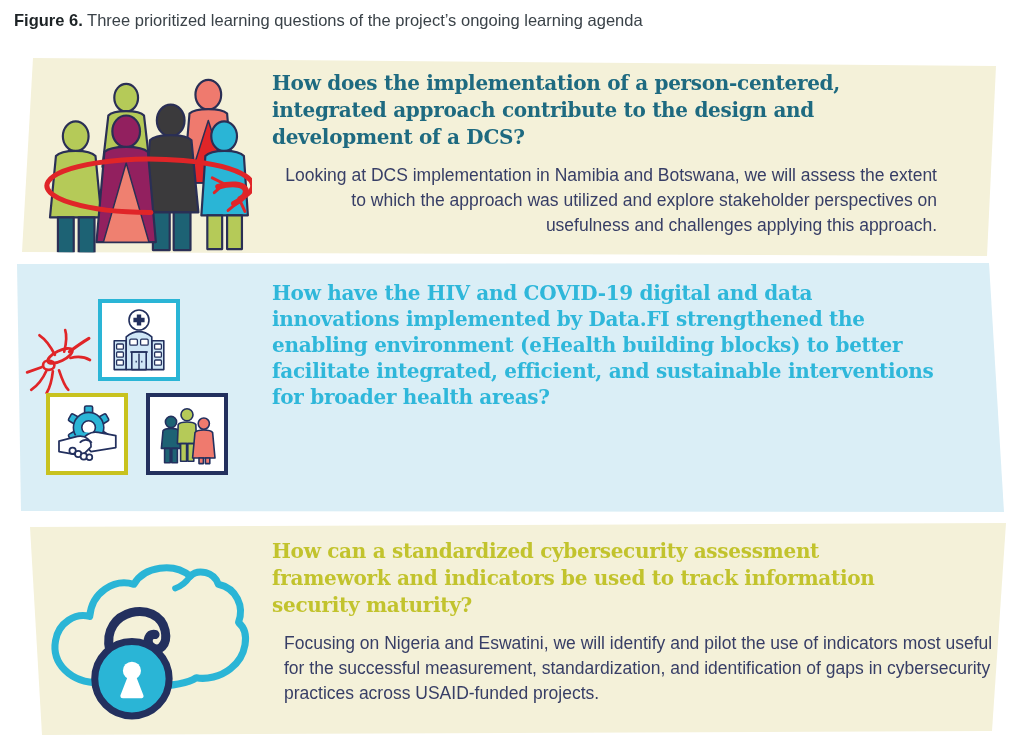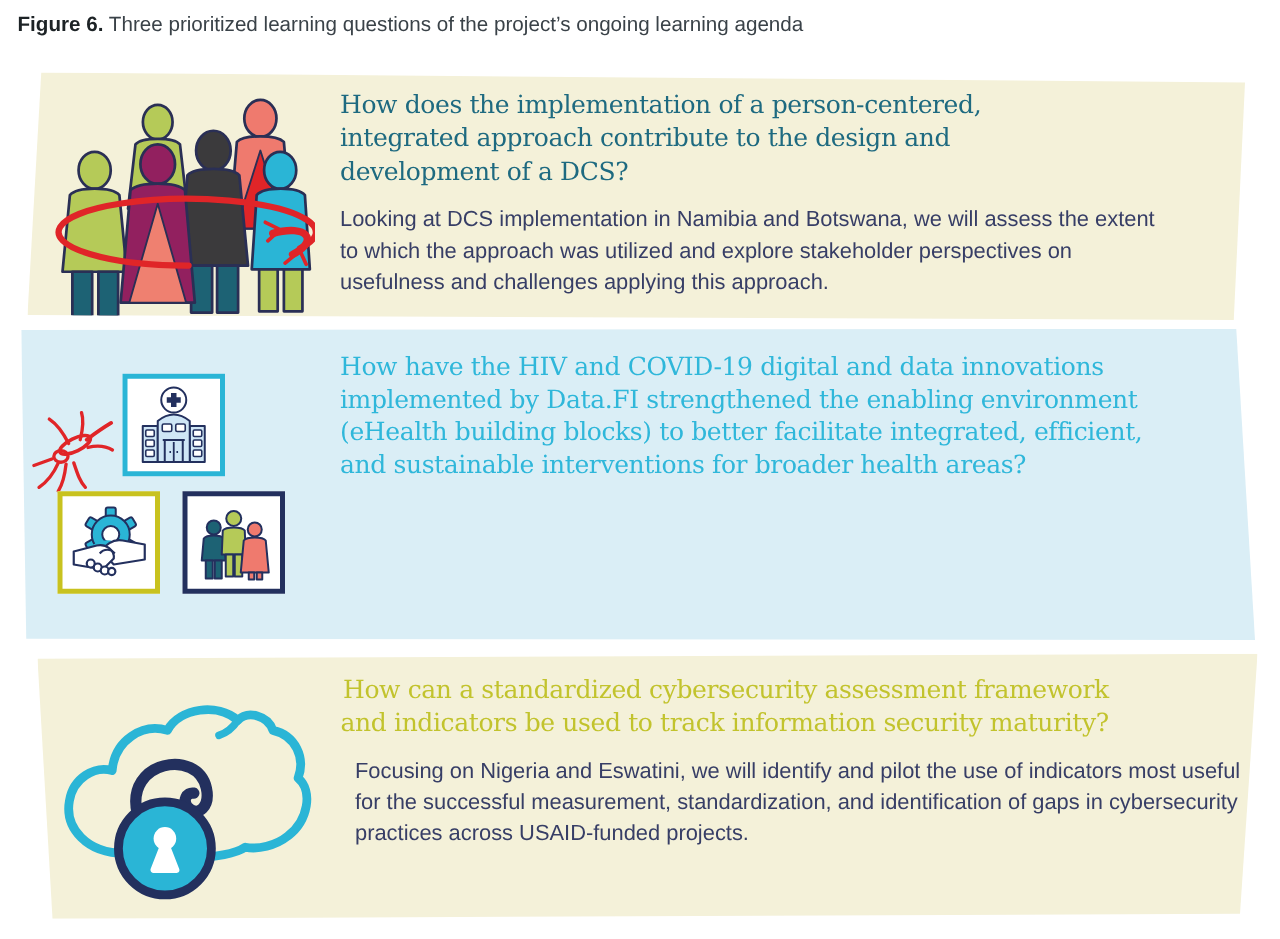--- a/index.html
+++ b/index.html
@@ -15,28 +15,28 @@
   .panel-2 { top:263px; height:250px; background:#daeef6;
              clip-path:polygon(17px 1px, 989px 0px, 1004px 249px, 21px 248px); }
   .panel-3 { top:518px; height:218px; background:#f4f1d9;
              clip-path:polygon(30px 9px, 1006px 5px, 992px 213px, 42px 217px); }
 
   .textblock { position:absolute; left:272px; }
   .panel-1 .textblock { top:14px; }
   .panel-2 .textblock { top:17px; }
   .panel-3 .textblock { top:20px; }
 
-  .question { font-family:"DejaVu Serif", serif; font-weight:400;
+  .question { font-family:"DejaVu Serif", serif; font-weight:700;
               font-size:20px; line-height:27px; letter-spacing:-0.3px; }
   .panel-1 .question { color:#1e6a80; max-width:575px; }
   .panel-2 .question { color:#2fb7da; max-width:665px; line-height:26px; }
-  .panel-3 .question { color:#c2c32d; max-width:615px;text-align:right; }
+  .panel-3 .question { color:#c2c32d; max-width:615px; }
 
   .desc { font-size:17.5px; line-height:25px; color:#373e66; margin-top:12px; }
-  .panel-1 .desc { max-width:665px; }
+  .panel-1 .desc { max-width:665px;text-align:right; }
   .panel-2 .desc { max-width:682px; }
   .panel-3 .desc { max-width:712px;margin-left:12px; }
 
   .art { position:absolute; }
   .people-art   { left:34px;  top:12px;  width:218px; height:188px; }
   .mosquito-art { left:24px;  top:63px;  width:68px;  height:68px;  }
   .cloud-art    { left:36px;  top:12px;  width:218px; height:196px; }
 
   .iconbox { position:absolute; background:#ffffff; width:82px; height:82px; padding:5px; }
   .box-hospital  { left:98px;  top:36px;  border:4px solid #2ab5d6; }

